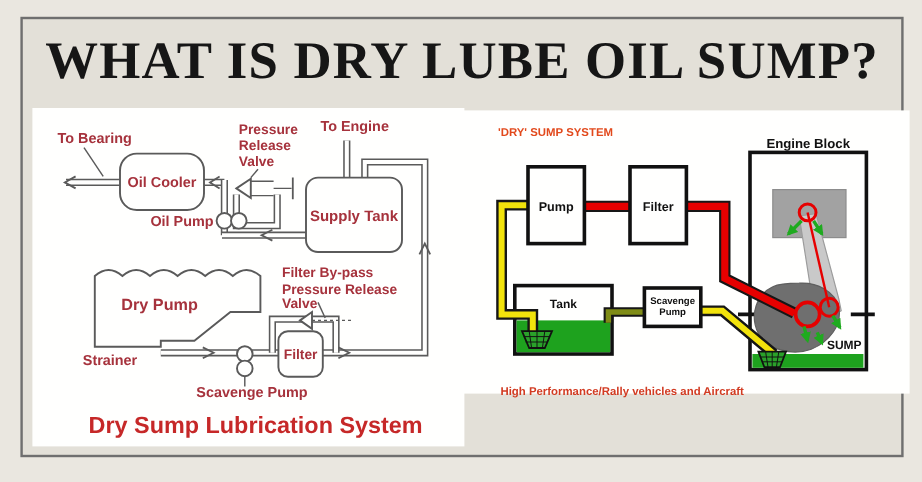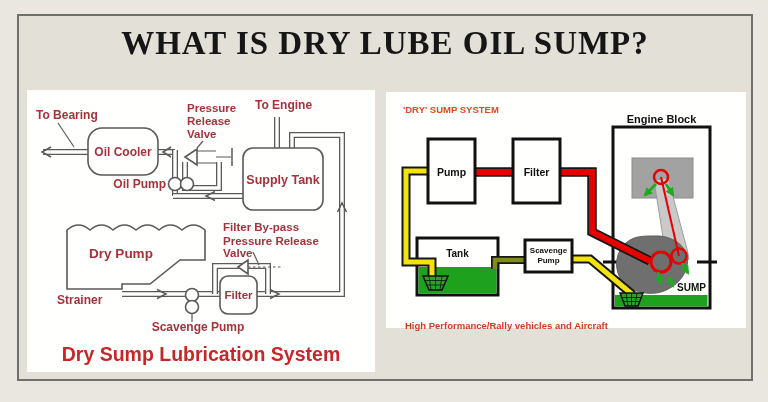--- a/index.html
+++ b/index.html
@@ -1,23 +1,23 @@
 <!DOCTYPE html>
 <html><head>
 <meta charset="utf-8">
 <style>
   html,body{margin:0;padding:0;background:#eae7e0;}
   .stage{position:relative;width:768px;height:402px;background:#eae7e0;overflow:hidden;
          font-family:"Liberation Sans",sans-serif;}
   .frame{position:absolute;left:17px;top:14px;width:736px;height:367px;background:#e3e0d8;
          border:2px solid #6f6f6f;box-sizing:border-box;}
   .title{position:absolute;left:17px;top:25px;width:736px;text-align:center;color:#161616;
-         font-family:"Liberation Serif",serif;font-weight:700;font-size:33px;letter-spacing:1px;
+         font-family:"Liberation Serif",serif;font-weight:700;font-size:44px;letter-spacing:1px;
          white-space:nowrap;}
-  .panel{position:absolute;background:#fffffe;}
+  .panel{position:absolute;background:#fffffe;padding-left:12px;}
   .panel-left{left:27px;top:90px;width:348px;height:282px;}
   .panel-right{left:386px;top:92px;width:360px;height:236px;}
   svg{display:block;}
   
   .po{stroke:#5a5a5a;stroke-width:6;fill:none;}
   .pi{stroke:#fffffe;stroke-width:3.4;fill:none;}
   .ln{stroke:#5a5a5a;stroke-width:1.5;fill:none;}
   .tln{stroke:#5a5a5a;stroke-width:1.2;fill:none;}
   .bx{fill:#fffffe;stroke:#5a5a5a;stroke-width:1.6;}
   .rl{fill:#a6323c;font-family:"Liberation Sans",sans-serif;font-weight:bold;}

